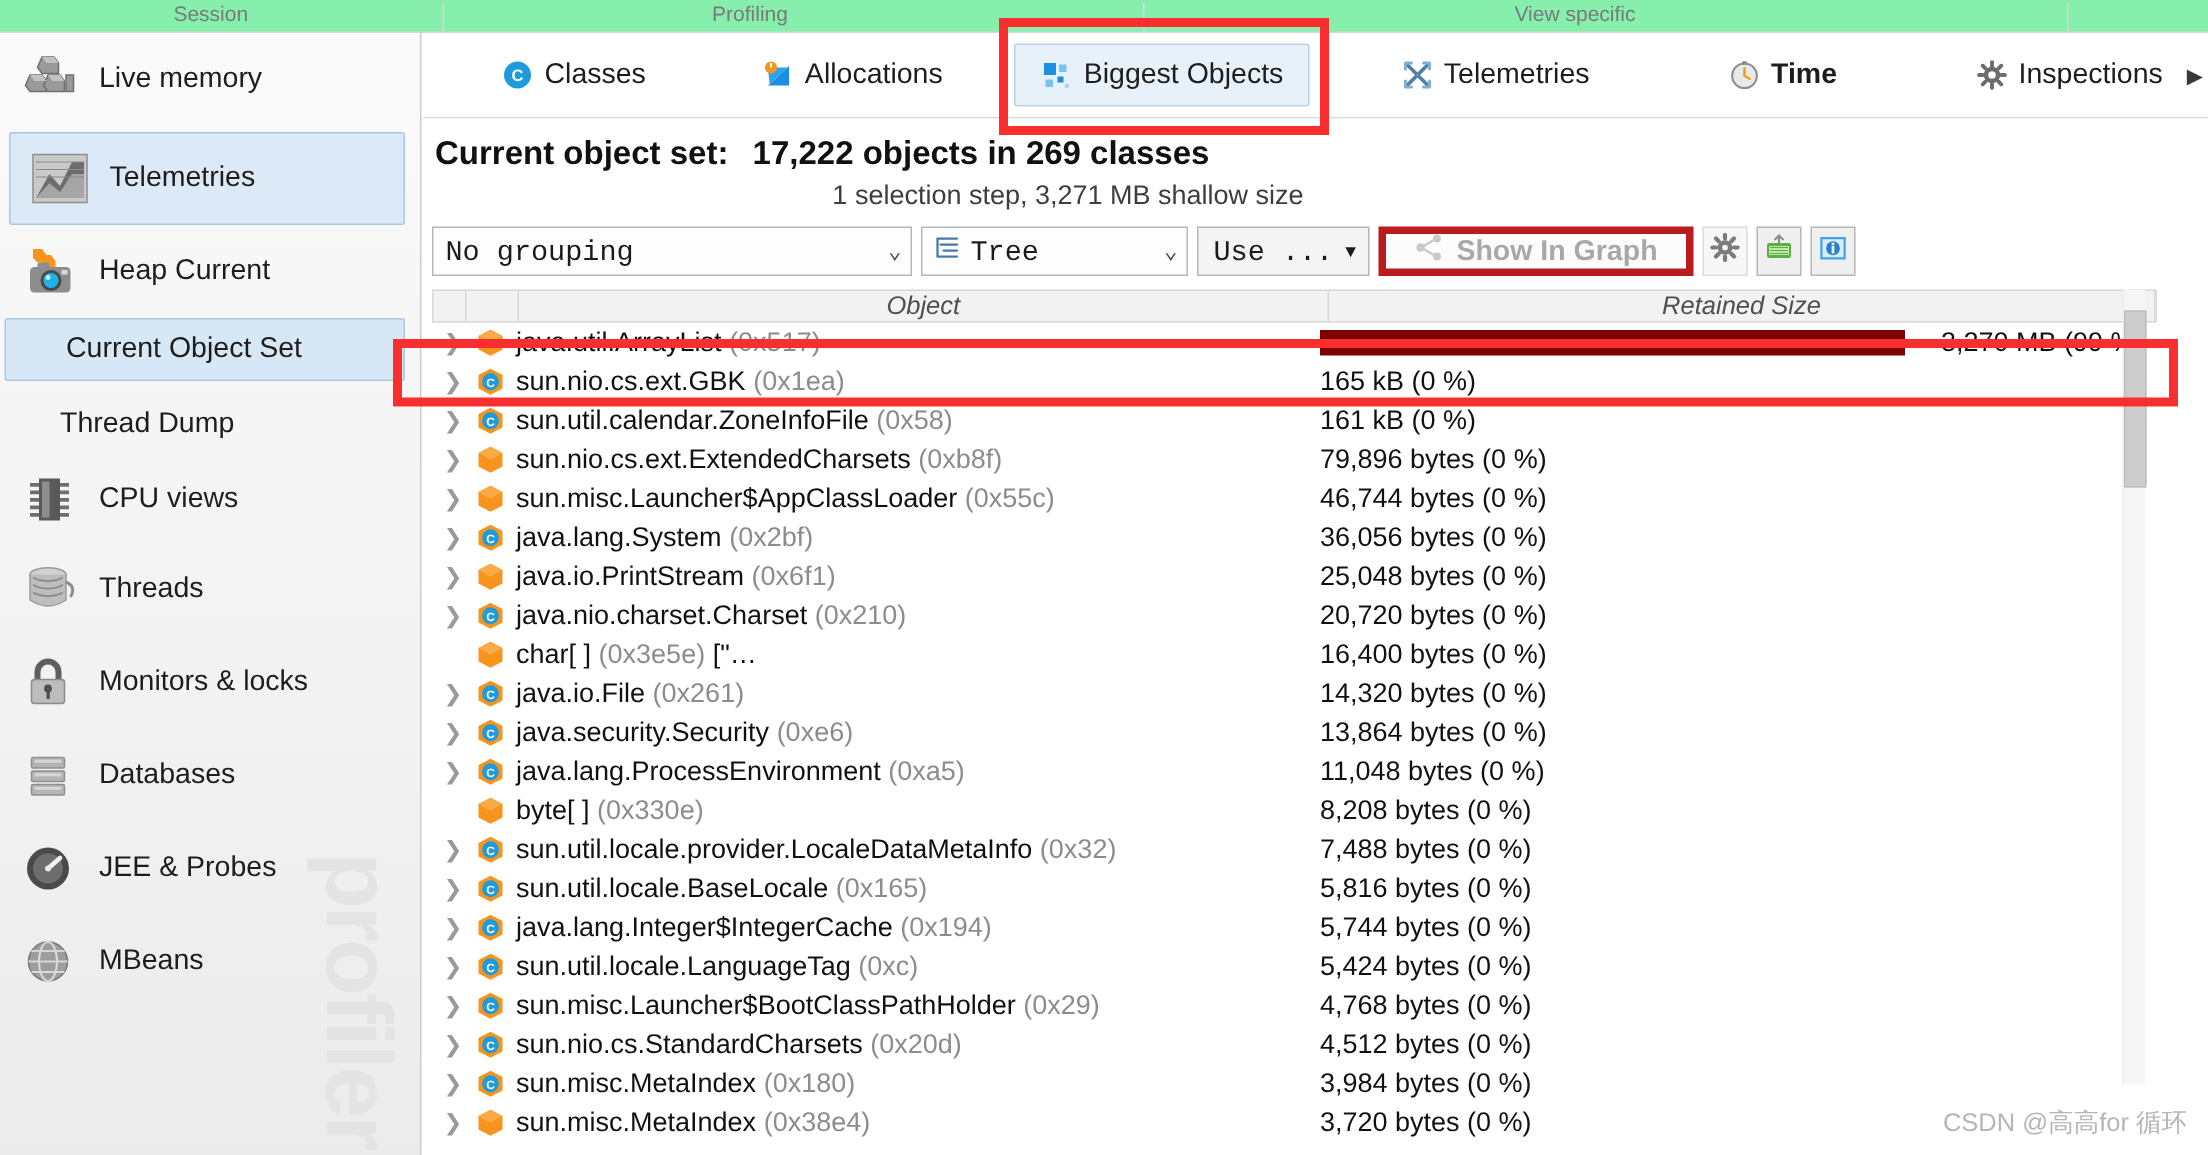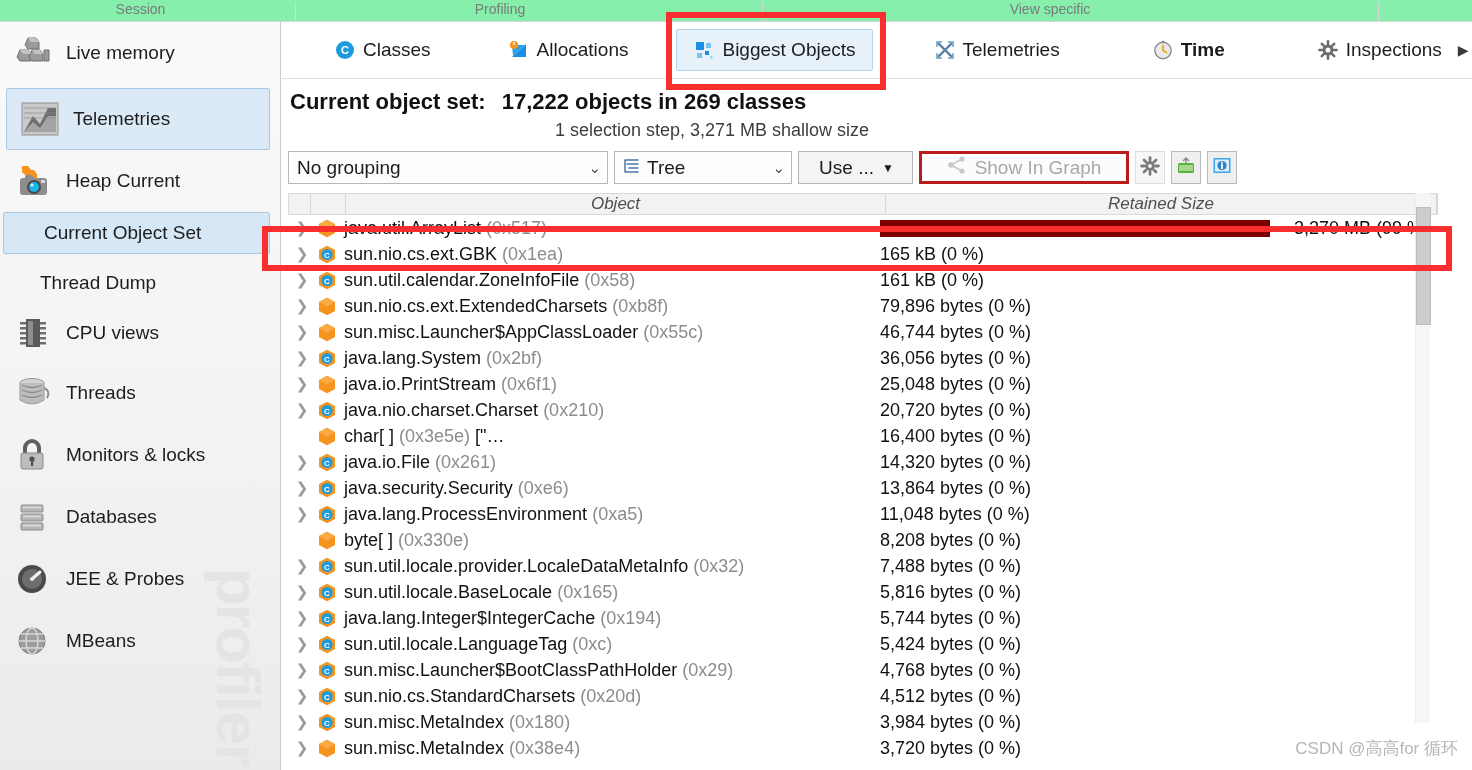--- a/index.html
+++ b/index.html
@@ -114,31 +114,32 @@
   .toolbar {
     display: flex; align-items: center; gap: 6px;
     padding: 10px 0 9px 6px;
   }
   .combo {
     height: 33px; background: #fdfdfd;
     border: 1px solid #b7b7b7;
     display: flex; align-items: center;
     font-size: 19px; color: #1b1b1b;
     padding: 0 6px 0 8px;
+    font-family: Liberation Mono, monospace;
   }
   .combo .caret { margin-left: auto; padding-left: 10px; color: #4a4a4a; font-size: 15px;}
   .combo.grouping { width: 320px; }
   .combo.tree { width: 178px; gap: 7px; }
   .combo.use { width: 115px; justify-content: center; gap: 8px; background: #f4f4f4;}
   .btn-flat {
     height: 33px; display: flex; align-items: center; gap: 8px;
     padding: 0 14px;
     font-size: 19px; color: #a8a8a8;
-    border: 3px solid #b91c1c; background: #fcfcfc;
-    width: 210px; justify-content: center;
+    border: 5px solid #b91c1c; background: #fcfcfc;
+    width: 210px; justify-content: center; font-weight: bold;
   }
   .iconbtn {
     width: 30px; height: 33px;
     border: 1px solid #dddddd; background: #f7f7f7;
     display: flex; align-items: center; justify-content: center;
   }
   .iconbtn.framed { border-color: #b9b9b9; background: #efefef; }
 
   
   .table-wrap { position: relative; margin-left: 6px; width: 1150px; }

